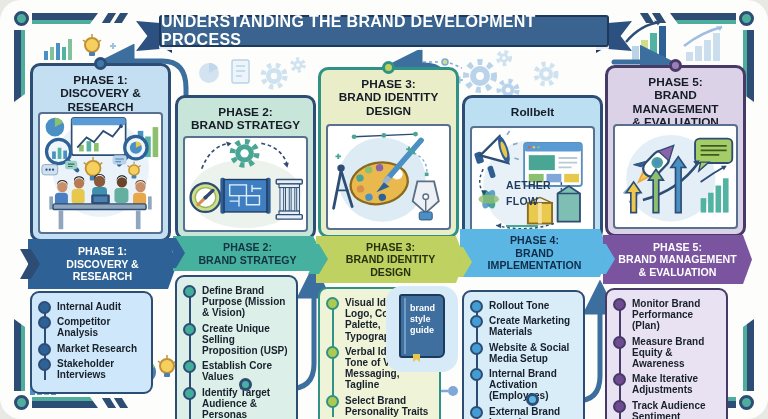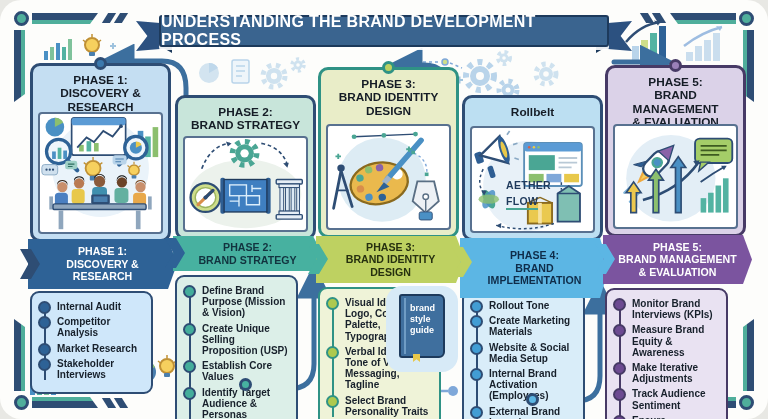--- a/index.html
+++ b/index.html
@@ -68,21 +68,21 @@
     border:2px solid rgba(46,77,116,.8);border-radius:4px;overflow:hidden;}
   .p1 .illus{top:46px;} .p2 .illus{top:38px;} .p3 .illus{top:54px;}
   .p4 .illus{top:28px;} .p5 .illus{top:56px;}
   .illus svg{display:block;width:100%;height:100%;}
   .banner{position:absolute;left:-2px;width:149px;z-index:3;
     background:var(--banner);color:var(--bannerText);
     display:flex;align-items:center;justify-content:center;text-align:center;
     font-size:10.6px;font-weight:bold;line-height:1.18;white-space:pre-line;
     clip-path:polygon(0 0,calc(100% - 9px) 0,100% 50%,calc(100% - 9px) 100%,0 100%);}
   .p1 .banner{top:176px;height:50px;} .p2 .banner{top:141px;height:35px;}
-  .p3 .banner{top:169px;height:47px;} .p4 .banner{top:143px;height:60px;}
+  .p3 .banner{top:169px;height:47px;} .p4 .banner{top:134px;height:48px;}
   .p5 .banner{top:170px;height:49px;}
   .chev{position:absolute;left:-10px;width:20px;height:30px;z-index:4;
     clip-path:polygon(0 0,55% 0,100% 50%,55% 100%,0 100%,42% 50%);}
   .p1 .chev{top:186px;} .p2 .chev{top:143px;} .p3 .chev{top:177px;}
   .p4 .chev{top:152px;} .p5 .chev{top:179px;}
   .list{position:absolute;left:0;width:123px;margin:0;padding:8px 4px 8px 0;list-style:none;
     background:var(--list);border:2.5px solid var(--border);border-radius:9px;z-index:1;}
   .p1 .list{top:228px;min-height:72px;} .p2 .list{top:180px;min-height:110px;}
   .p3 .list{top:220px;min-height:82px;} .p4 .list{top:195px;min-height:110px;}
   .p5 .list{top:223px;min-height:100px;}
@@ -100,21 +100,21 @@
     background:#3f6f9e;border:2.5px solid #1d3a5c;border-radius:3px 6px 6px 3px;
     padding:7px 4px 4px 9px;}
   .book::before{content:'';position:absolute;left:3px;top:2px;bottom:2px;width:2px;background:#6f9cc4;}
   .book-text{color:#fff;font-size:9px;font-weight:bold;line-height:1.2;white-space:pre-line;}
   .book-mark{position:absolute;left:12px;bottom:-6px;width:7px;height:8px;background:#e8c84a;
     clip-path:polygon(0 0,100% 0,100% 100%,50% 65%,0 100%);}
 
   
   .aether{position:absolute;left:34px;top:52px;z-index:2;}
   .aether .l1,.aether .l2{font-weight:bold;font-size:10.5px;color:#1f3a5c;line-height:1.05;letter-spacing:.3px;}
-  .aether .l2{display:inline-block;border-bottom:2.5px solid #4aa694;padding-bottom:1px;}
+  .aether .l2{display:inline-block;border-bottom:2.5px solid #4aa694;padding-bottom:18px;}
 </style>
 </head>
 <body>
 
 <div id="canvas">
 
   <div class="corner tl">
     <div class="c-circle"></div>
     <div class="c-h"></div>
     <div class="c-s s1"></div>
@@ -646,21 +646,21 @@
               <path d="M120,44 l-6,0 3,5 Z" fill="#2e4d74"></path>
             </g>
         </svg>
       </div>
     </div>
     <div class="chev" style="background: rgb(92, 182, 228);"></div>
     <div class="banner">PHASE 5:
 BRAND MANAGEMENT
 &amp; EVALUATION</div>
     <ul class="list">
-        <li><span>Monitor Brand Interviews (KPIs)</span></li>
+        <li><span>Monitor Brand Performance (Plan)</span></li>
         <li><span>Measure Brand Equity &amp; Awareness</span></li>
         <li><span>Make Iterative Adjustments</span></li>
         <li><span>Track Audience Sentiment</span></li>
         <li><span>Ensure Consistency</span></li>
       </ul>
   </section>
 
   <div class="blob"></div>
   <div class="book">
     <div class="book-text">brand

